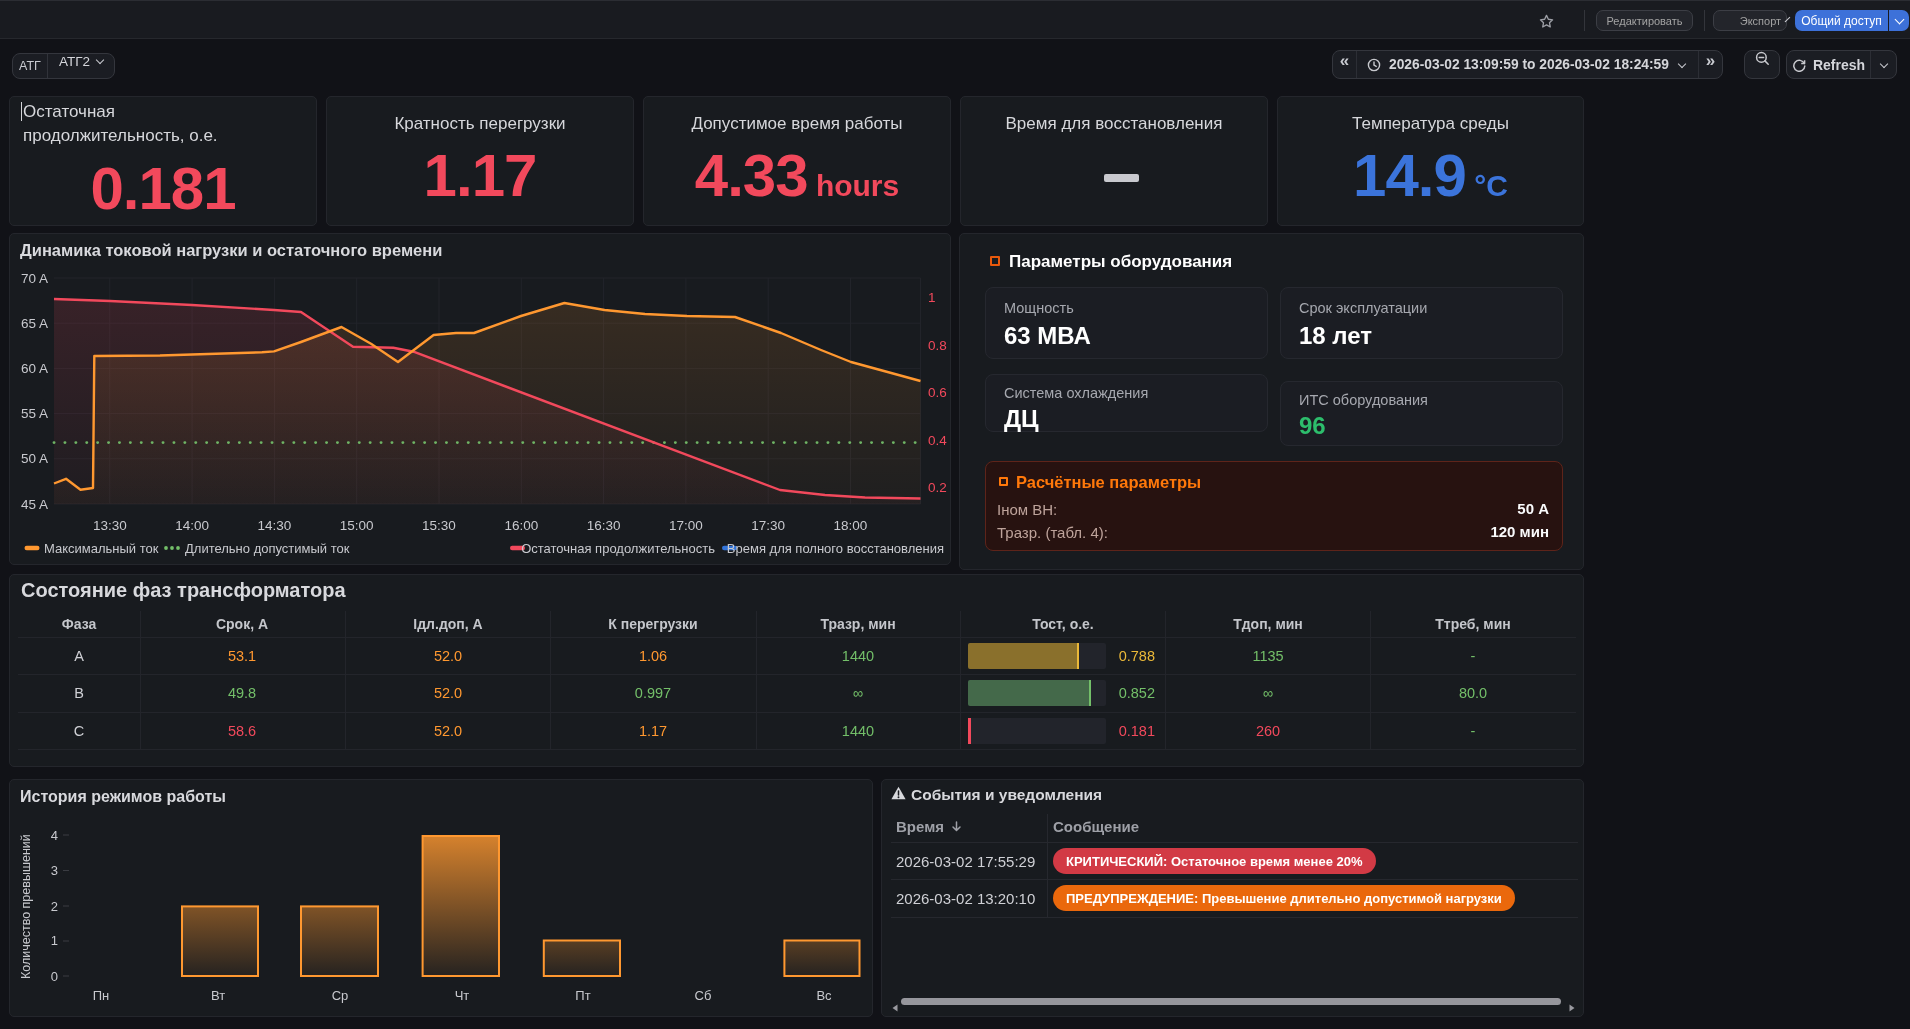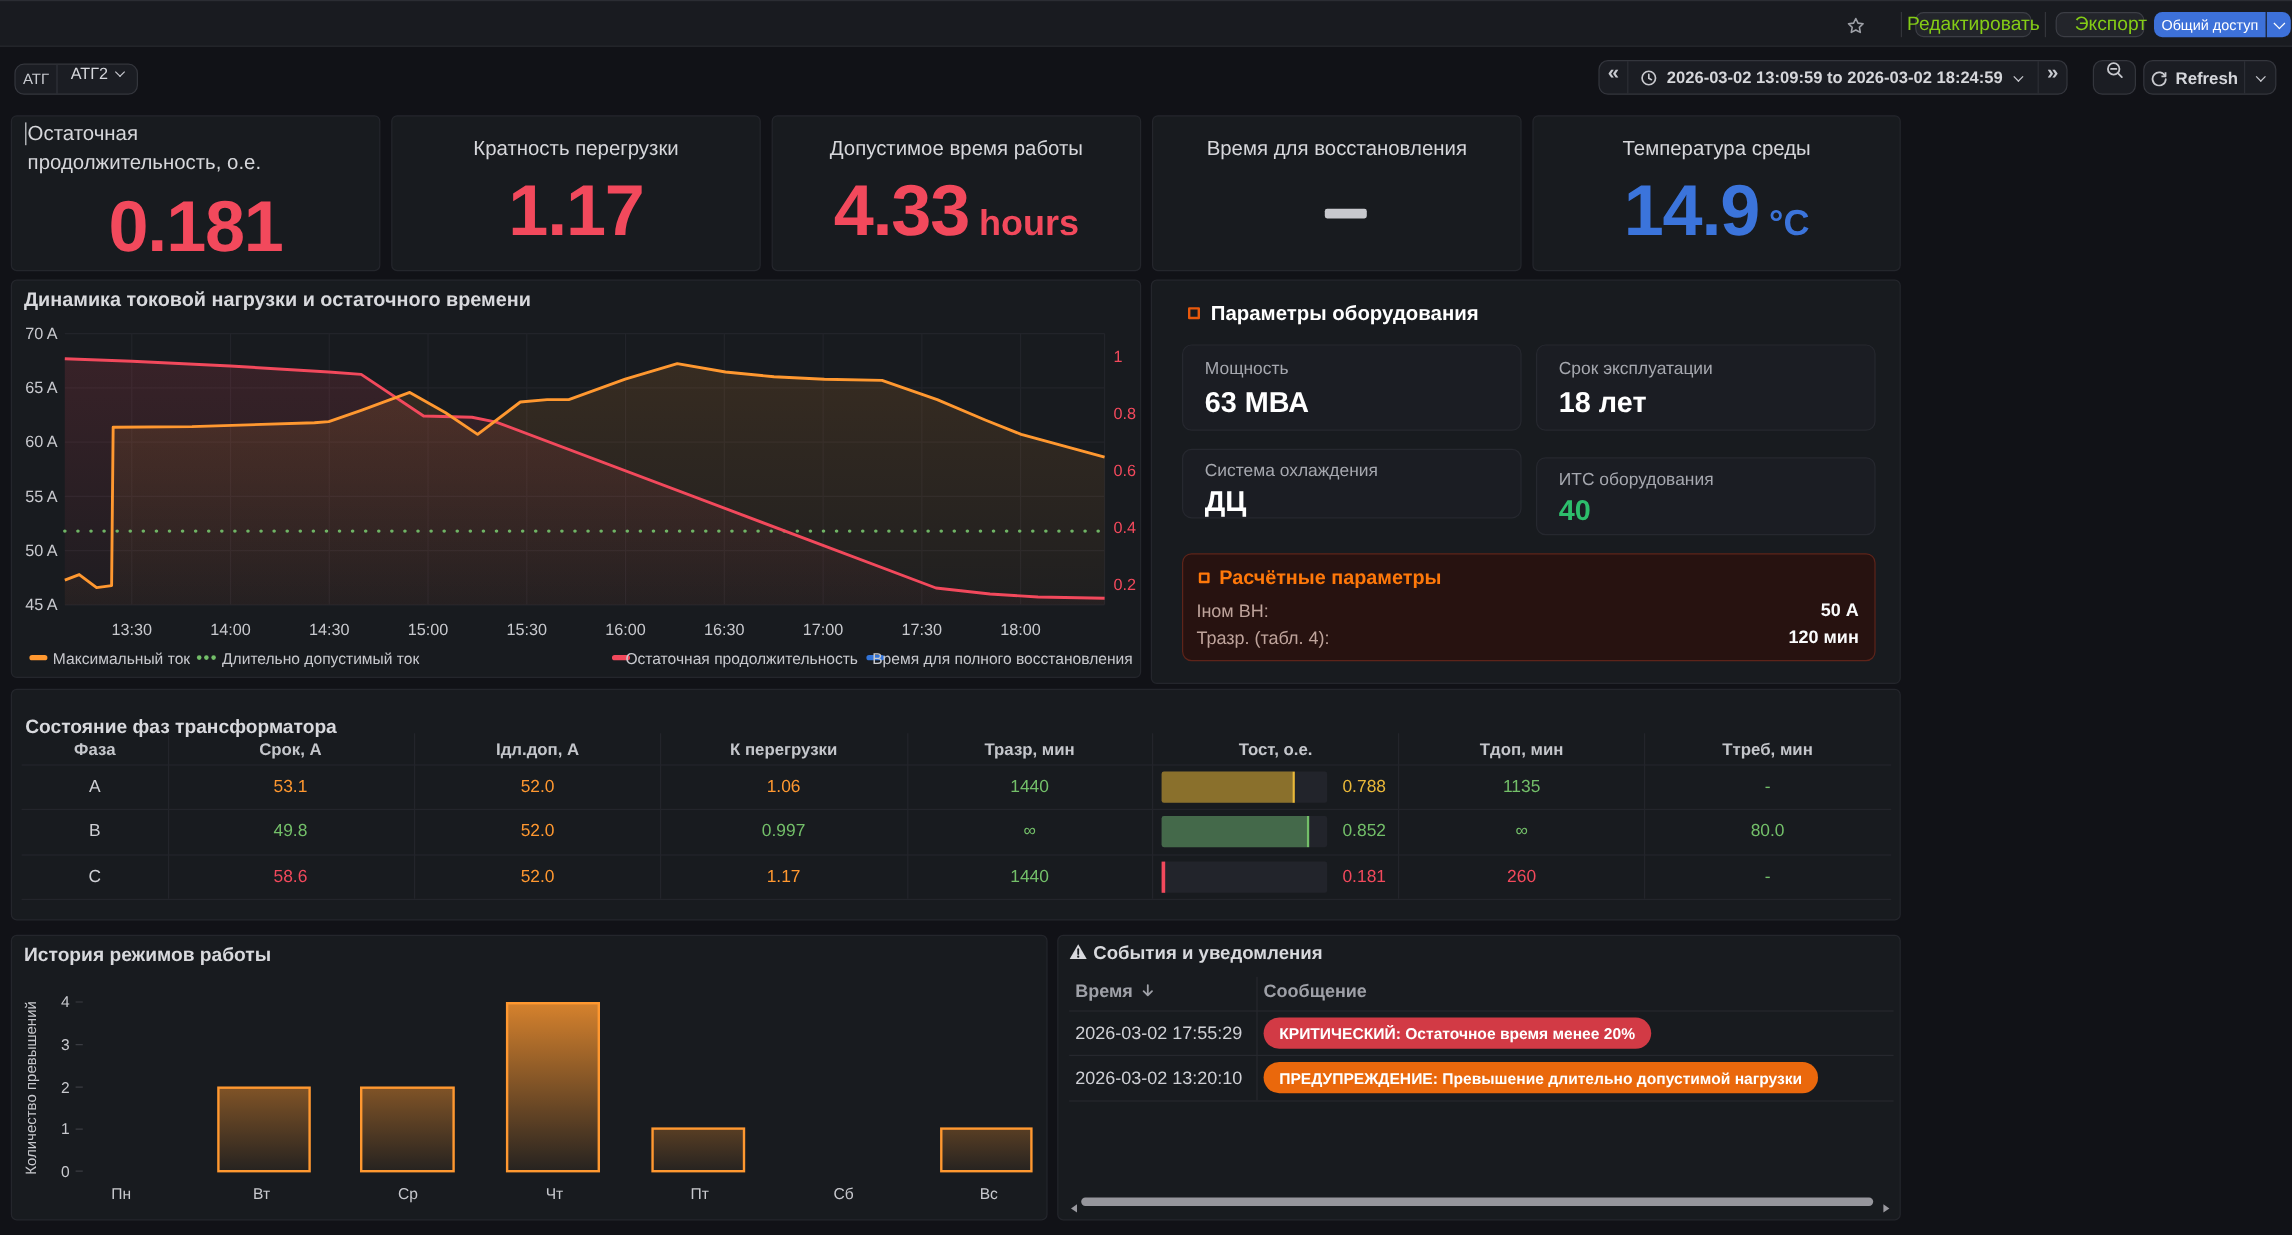--- a/index.html
+++ b/index.html
@@ -5,21 +5,21 @@
   * { margin:0; padding:0; box-sizing:border-box; }
   html,body { width:1910px; height:1029px; background:#111217; overflow:hidden;
     font-family:"Liberation Sans", sans-serif; color:#CCCCDC; }
   .abs { position:absolute; }
   .panel { position:absolute; background:#181B1F; border:1px solid #24262C; border-radius:5px; }
   .ptitle { font-weight:bold; font-size:16.5px; color:#D8D9DD; }
   
   #topbar { position:absolute; left:0; top:0; width:1910px; height:39px;
     background:#191B20; border-top:1px solid #2B2D33; border-bottom:1px solid #26282D; }
   .tbtn { position:absolute; height:21px; white-space:nowrap; border-radius:7px; background:#23252B; border:1px solid #3C3E45;
-    color:#84cc16; font-size:16px; font-weight:normal; display:flex; align-items:center; justify-content:center; }
+    color:#a3a3a3; font-size:11px; font-weight:normal; display:flex; align-items:center; justify-content:center; }
   .vdiv { position:absolute; width:1px; background:#33353B; }
   .chev { display:inline-block; width:7px; height:7px; border-right:1.6px solid #C9CAD0; border-bottom:1.6px solid #C9CAD0; transform:rotate(45deg); margin-top:-4px; }
   
   .tool { position:absolute; background:#1B1D23; border:1px solid #34363D; border-radius:8px;
     display:flex; align-items:flex-start; color:#D5D6DB; font-size:14px; }
   
   .stat-title { position:absolute; width:100%; text-align:center; font-size:17px; color:#D6D7DB; }
   .stat-val { position:absolute; width:100%; text-align:center; font-weight:bold; letter-spacing:-1px; }
   
   .card { position:absolute; background:#1B1D23; border:1px solid #26282F; border-radius:8px; }
@@ -194,33 +194,33 @@
   <div class="card" style="left:320px; top:53px; width:283px; height:72px;">
     <div class="lbl">Срок эксплуатации</div>
       <div class="val">18 лет</div>
   </div>
   <div class="card" style="left:25px; top:140px; width:283px; height:58px;">
     <div class="lbl" style="top:10px;">Система охлаждения</div>
       <div class="val" style="top:30px;">ДЦ</div>
   </div>
   <div class="card" style="left:320px; top:147px; width:283px; height:65px;text-align:right;">
     <div class="lbl" style="top:10px;">ИТС оборудования</div>
-      <div class="val" style="top:30px; color:#2DBE6C;">40</div>
+      <div class="val" style="top:30px; color:#2DBE6C;">96</div>
   </div>
   <div class="abs" style="left:25px; top:227px; width:578px; height:90px; background:#271210; border:1px solid #5E241A; border-radius:8px;">
     <div class="abs" style="left:13px; top:15px; width:9px; height:9px; border:2px solid #FF780A; border-radius:1px;"></div>
     <div class="abs" style="left:30px; top:11px; font-weight:bold; font-size:16.5px; color:#FF780A;">Расчётные параметры</div>
     <div class="abs" style="left:11px; top:39px; font-size:15px; color:#BEA39B;">Іном ВН:</div>
     <div class="abs" style="right:13px; top:38px; font-size:15px; font-weight:bold; color:#FAFBFC;">50 А</div>
     <div class="abs" style="left:11px; top:62px; font-size:15px; color:#BEA39B;">Тразр. (табл. 4):</div>
     <div class="abs" style="right:13px; top:61px; font-size:15px; font-weight:bold; color:#FAFBFC;">120 мин</div>
   </div>
 </div>
 <div id="phasetable" class="panel" style="left:9px; top:574px; width:1575px; height:193px;">
-  <div class="abs ptitle" style="left:11px; top:23px; font-size:16px;">Состояние фаз трансформатора</div>
+  <div class="abs ptitle" style="left:11px; top:4px; font-size:20px;">Состояние фаз трансформатора</div>
   <div class="th" style="left:69px; top:41px;">Фаза</div>
   <div class="th" style="left:232px; top:41px;">Срок, А</div>
   <div class="th" style="left:438px; top:41px;">Ідл.доп, А</div>
   <div class="th" style="left:643px; top:41px;">К перегрузки</div>
   <div class="th" style="left:848px; top:41px;">Тразр, мин</div>
   <div class="th" style="left:1053px; top:41px;">Тост, о.е.</div>
   <div class="th" style="left:1258px; top:41px;">Тдоп, мин</div>
   <div class="th" style="left:1463px; top:41px;">Ттреб, мин</div>
   <div class="vline" style="left:130px; top:36px; height:138px;"></div>
   <div class="vline" style="left:335px; top:36px; height:138px;"></div>

